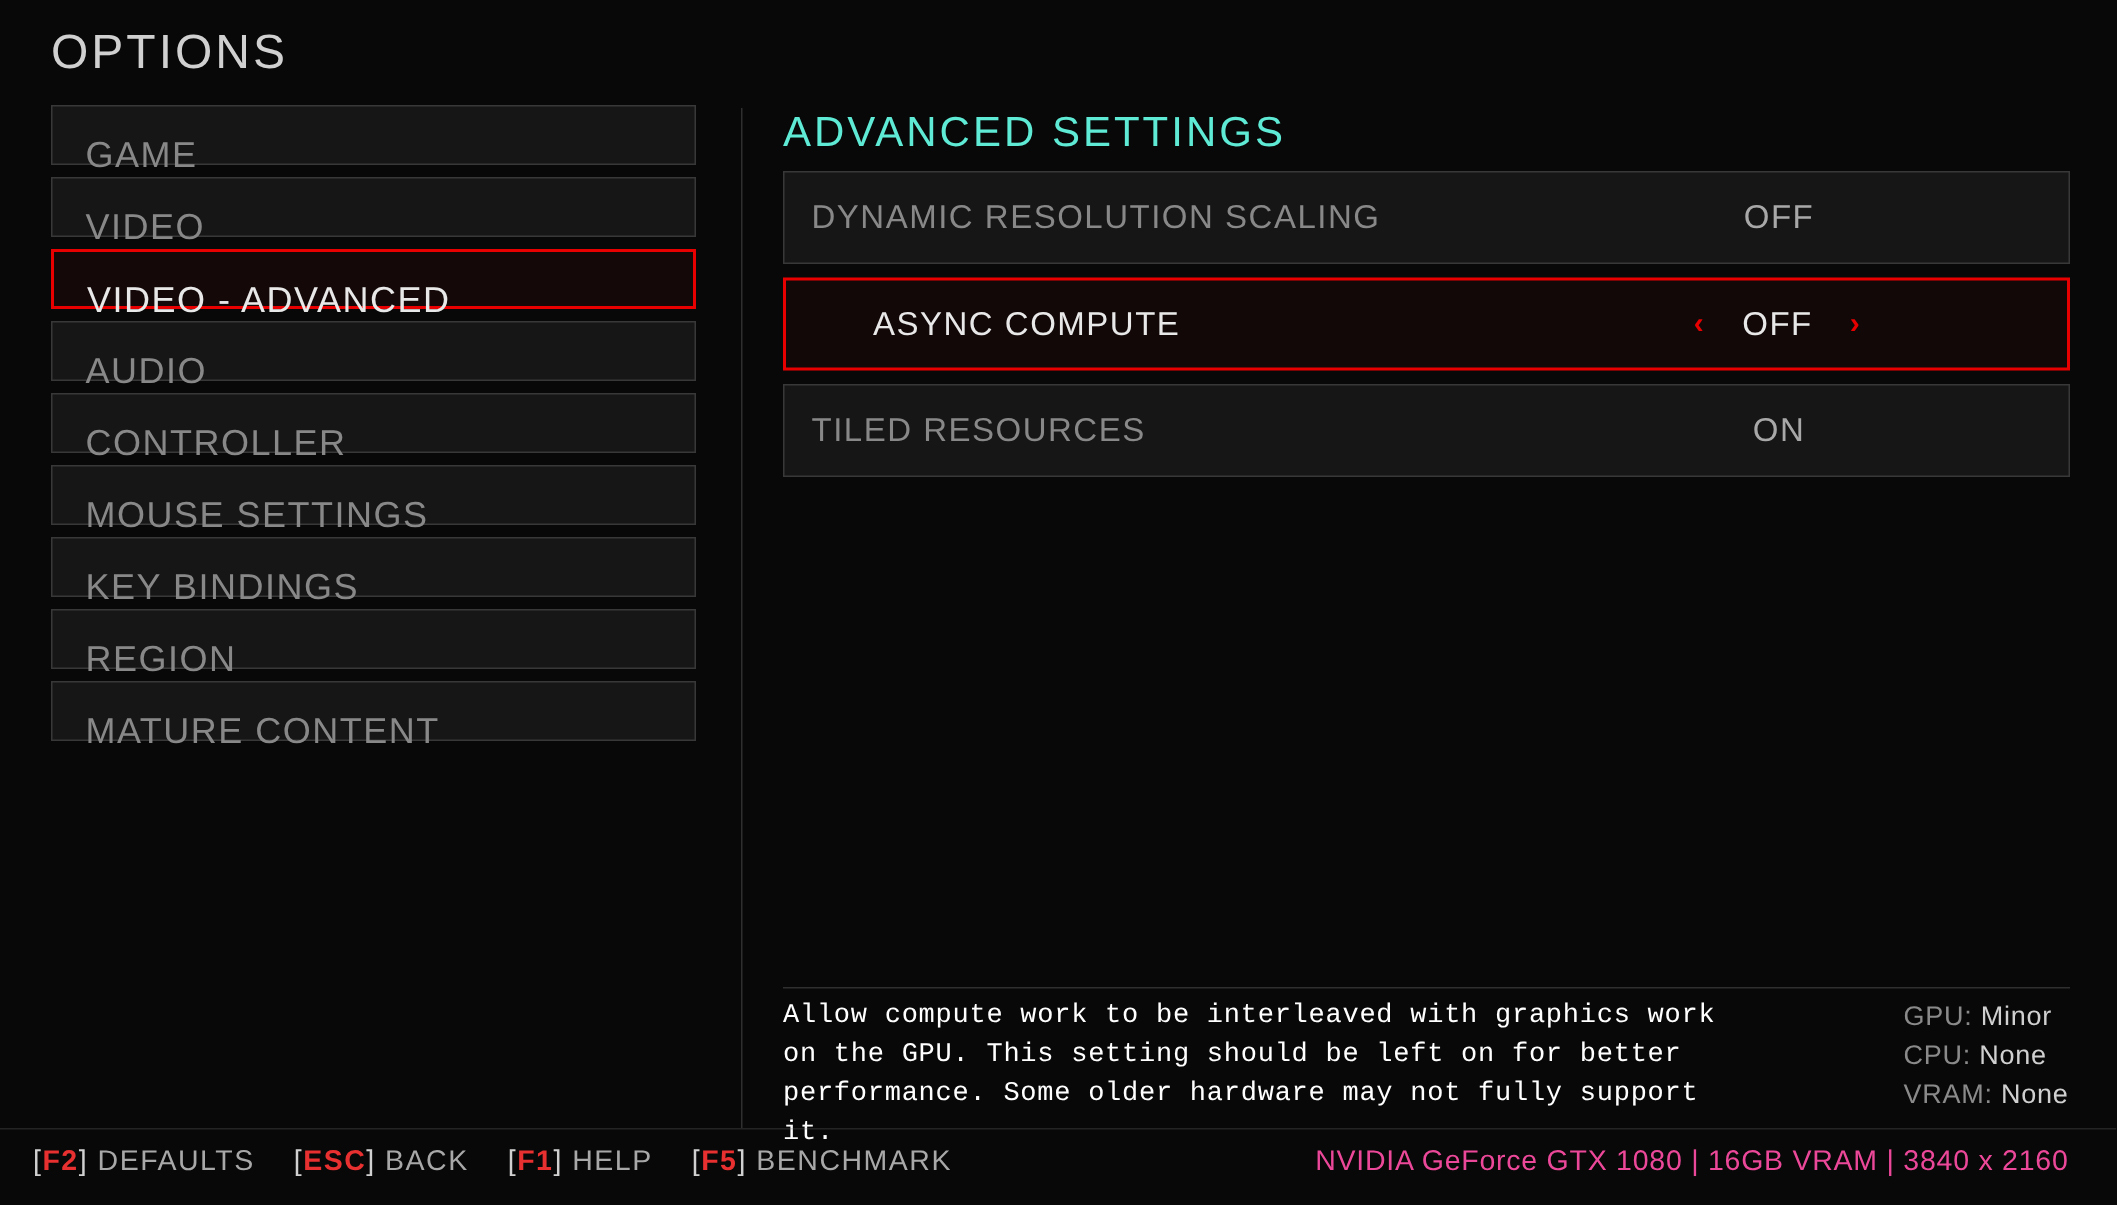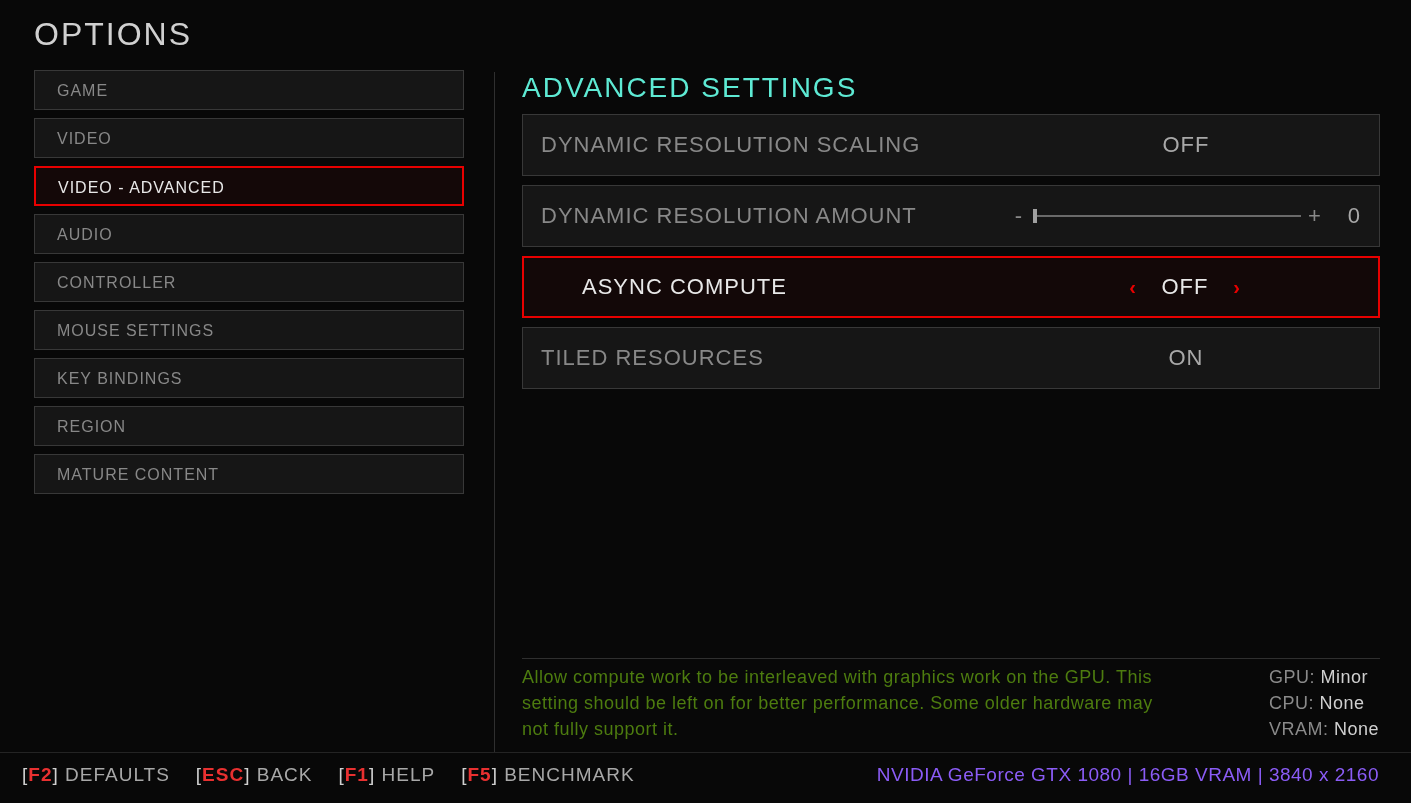--- a/index.html
+++ b/index.html
@@ -34,22 +34,22 @@
     top: 70px;
     left: 34px;
     width: 430px;
   }
   .side-item {
     height: 40px;
     line-height: 40px;
     margin-bottom: 8px;
     background: rgba(40,40,40,0.45);
     border: 1px solid rgba(120,120,120,0.35);
-    padding: 0 22px;
-    font-size: 16px;
+    padding: 13px 22px;
+    font-size: 24px;
     color: #888;
     letter-spacing: 1px;
     font-stretch: condensed;
     white-space: nowrap;
   }
   .side-item.active {
     border: 2px solid #e80000;
     color: #e8e8e8;
     background: rgba(40,10,10,0.4);
   }
@@ -152,23 +152,24 @@
     width: 858px;
     height:1px;
     background: rgba(120,120,120,0.35);
   }
   .desc {
     position: absolute;
     left: 522px;
     top: 664px;
     width: 640px;
     font-size: 18px;
-    color: #4d7c0f;
+    color: #ffffff;
     line-height: 1.45;
     letter-spacing: 0.5px;
+    font-family: Liberation Mono, monospace;
   }
   .impact {
     position: absolute;
     right: 32px;
     top: 664px;
     text-align: left;
     font-size: 18px;
     line-height: 1.45;
     color: #8a8a8a;
   }
@@ -191,21 +192,21 @@
     display: flex;
     font-size: 19px;
     letter-spacing: 1px;
     color: #a8a8a8;
     font-stretch: condensed;
   }
   .footer .hint { margin-right: 26px; white-space: nowrap; }
   .footer .bracket { color: #d0d0d0; }
   .footer .key { color: #e83030; font-weight: 600; }
   .footer .spacer { flex:1 1 auto; }
-  .footer .hw { color:#8b5cf6; letter-spacing:0.5px; }
+  .footer .hw { color:#ec4899; letter-spacing:0.5px; }
 </style>
 </head>
 <body>
 
 <div class="page">
 
   <div class="title">OPTIONS</div>
 
   <div class="sidebar">
     <div class="side-item">GAME</div>
@@ -226,31 +227,20 @@
 
     <div class="row">
       <div class="label">DYNAMIC RESOLUTION SCALING</div>
       <div class="value-wrap">
         <span class="arrow-btn hidden">‹</span>
         <span class="value">OFF</span>
         <span class="arrow-btn hidden">›</span>
       </div>
     </div>
 
-    <div class="row">
-      <div class="label">DYNAMIC RESOLUTION AMOUNT</div>
-      <div class="slider-wrap">
-        <span class="minus">-</span>
-        <div class="slider-track">
-          <div class="slider-thumb"></div>
-        </div>
-        <span class="plus">+</span>
-        <span class="slider-num">0</span>
-      </div>
-    </div>
 
     <div class="row active">
       <div class="label">ASYNC COMPUTE</div>
       <div class="value-wrap">
         <span class="arrow-btn red">‹</span>
         <span class="value">OFF</span>
         <span class="arrow-btn red">›</span>
       </div>
     </div>
 

